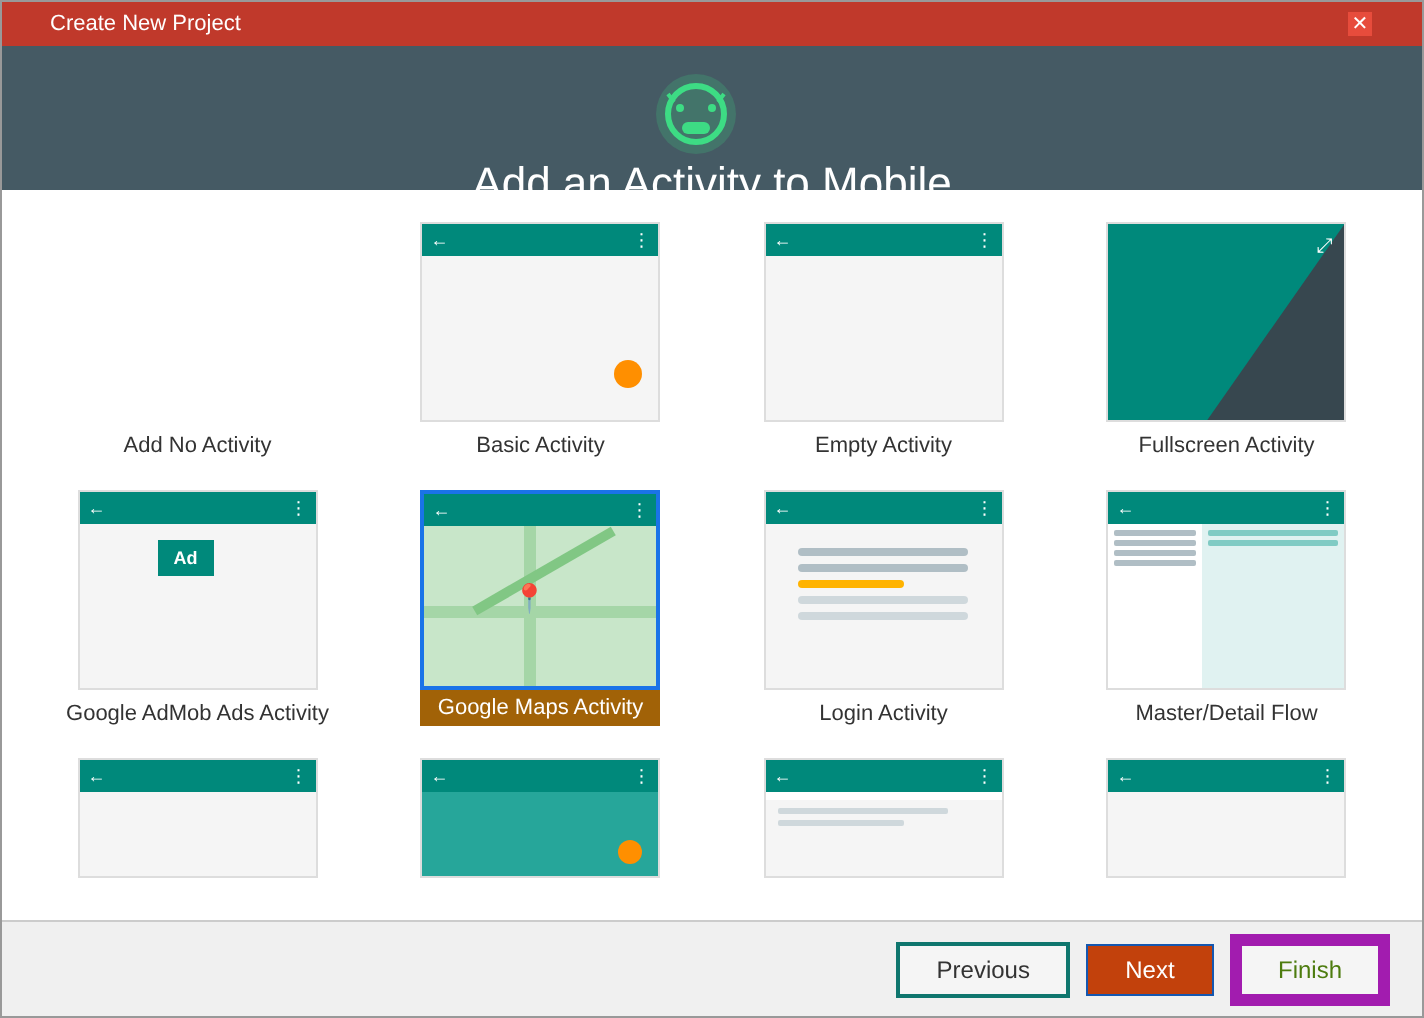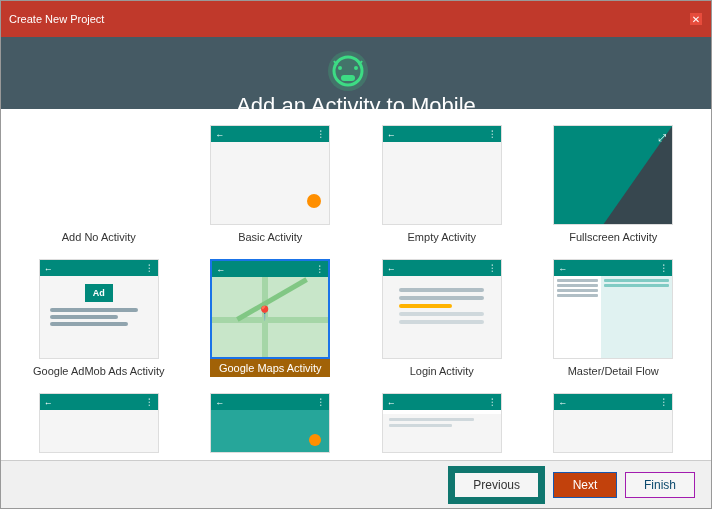--- a/index.html
+++ b/index.html
@@ -10,26 +10,26 @@
       font-size: 12px;
       background: #f0f0f0;
       border: 1px solid #999;
       overflow: hidden;
       display: flex;
       flex-direction: column;
     }
     .title-bar {
       background: #c0392b;
       color: white;
-      padding: 3px 8px;
+      padding: 3px 24px;
       font-size: 11px;
       display: flex;
       align-items: center;
       justify-content: space-between;
-      height: 36px;
+      height: 22px;
     }
     .title-bar-close {
       width: 14px;
       height: 14px;
       background: #e74c3c;
       border: 1px solid #c0392b;
       display: flex;
       align-items: center;
       justify-content: center;
       font-size: 10px;
@@ -190,21 +190,21 @@
     }
     
     .admob-thumb-body {
       position: absolute;
       top: 16px;
       left: 0;
       right: 0;
       bottom: 0;
       background: #f5f5f5;
       display: flex;
-      flex-direction: column;
+      flex-direction: row;
       padding: 4px;
     }
     .admob-ad-box {
       background: #00897b;
       color: white;
       font-size: 9px;
       font-weight: bold;
       width: 28px;
       height: 18px;
       display: flex;
@@ -364,35 +364,35 @@
       display: flex;
       align-items: center;
       justify-content: flex-end;
       padding: 8px 16px;
       gap: 8px;
       height: 48px;
     }
     .btn {
       padding: 5px 18px;
       font-size: 12px;
-      border: 7px solid #0f766e;
+      border: 2px solid #0f766e;
       background: #f5f5f5;
       cursor: pointer;
       color: #333;
       min-width: 64px;
     }
     .btn-primary {
       background: #c2410c;
       color: white;
       border: 1px solid #1557b0;
     }
     .btn-disabled {
-      color: #0c4a6e;
-      background: #f5f5f5;
-      border: 1px solid #a21caf;
+      color: #4d7c0f;
+      background: #f5f5f5;
+      border: 6px solid #a21caf;
       cursor: default;
     }
     .selected-label {
       background: #a16207;
       color: white;
       font-size: 11px;
       text-align: center;
       padding: 3px 0;
       width: 120px;
     }

